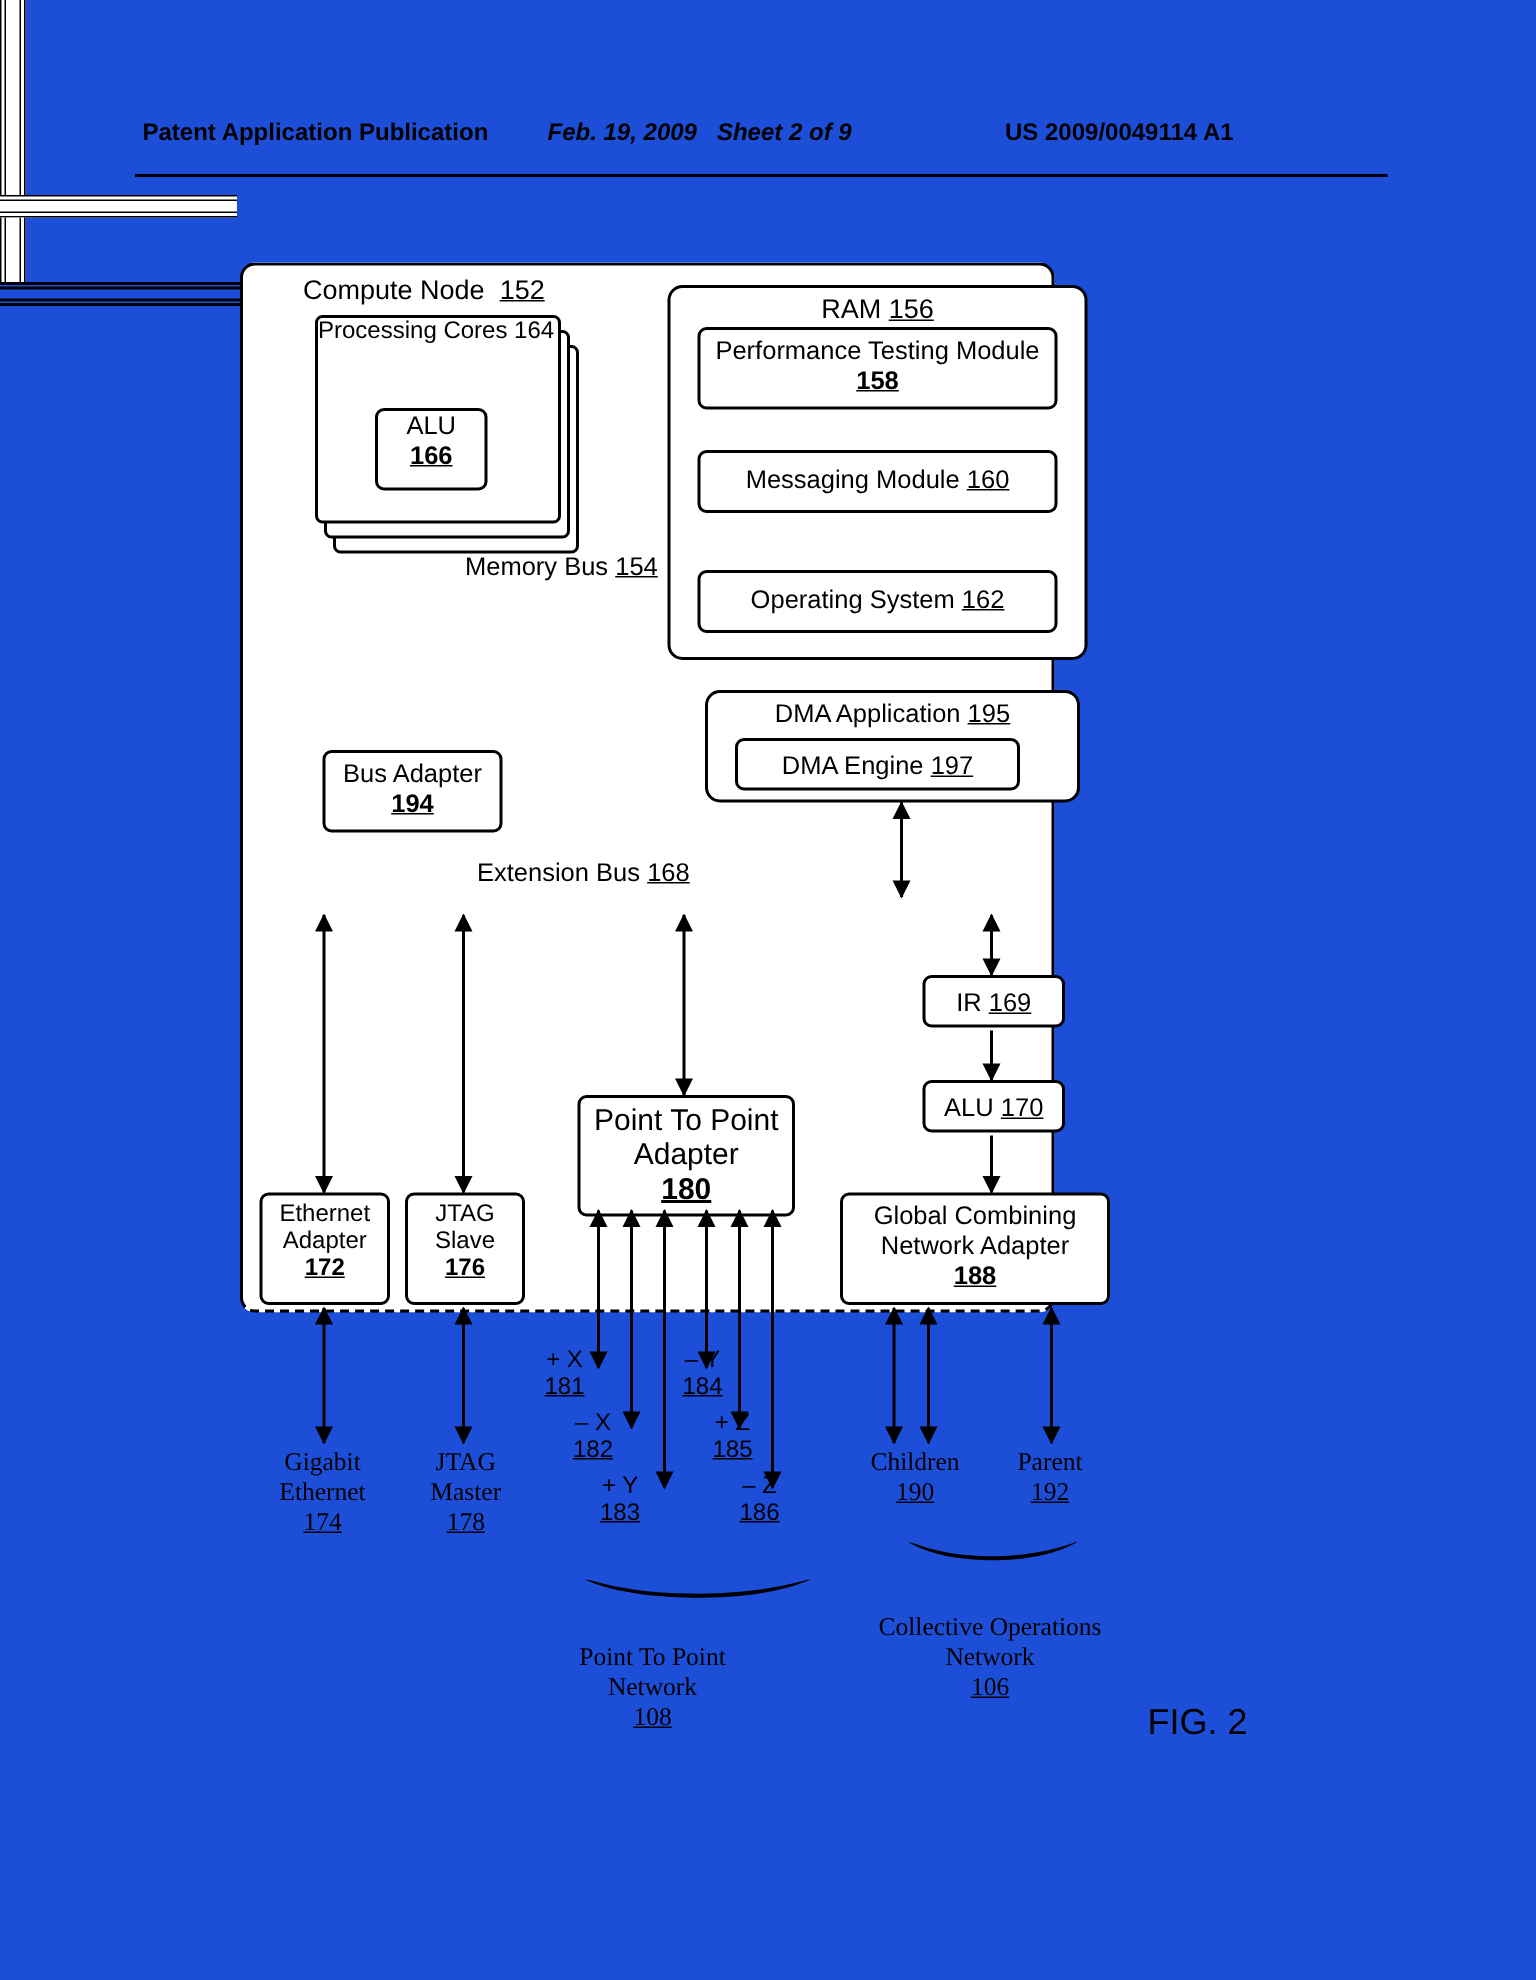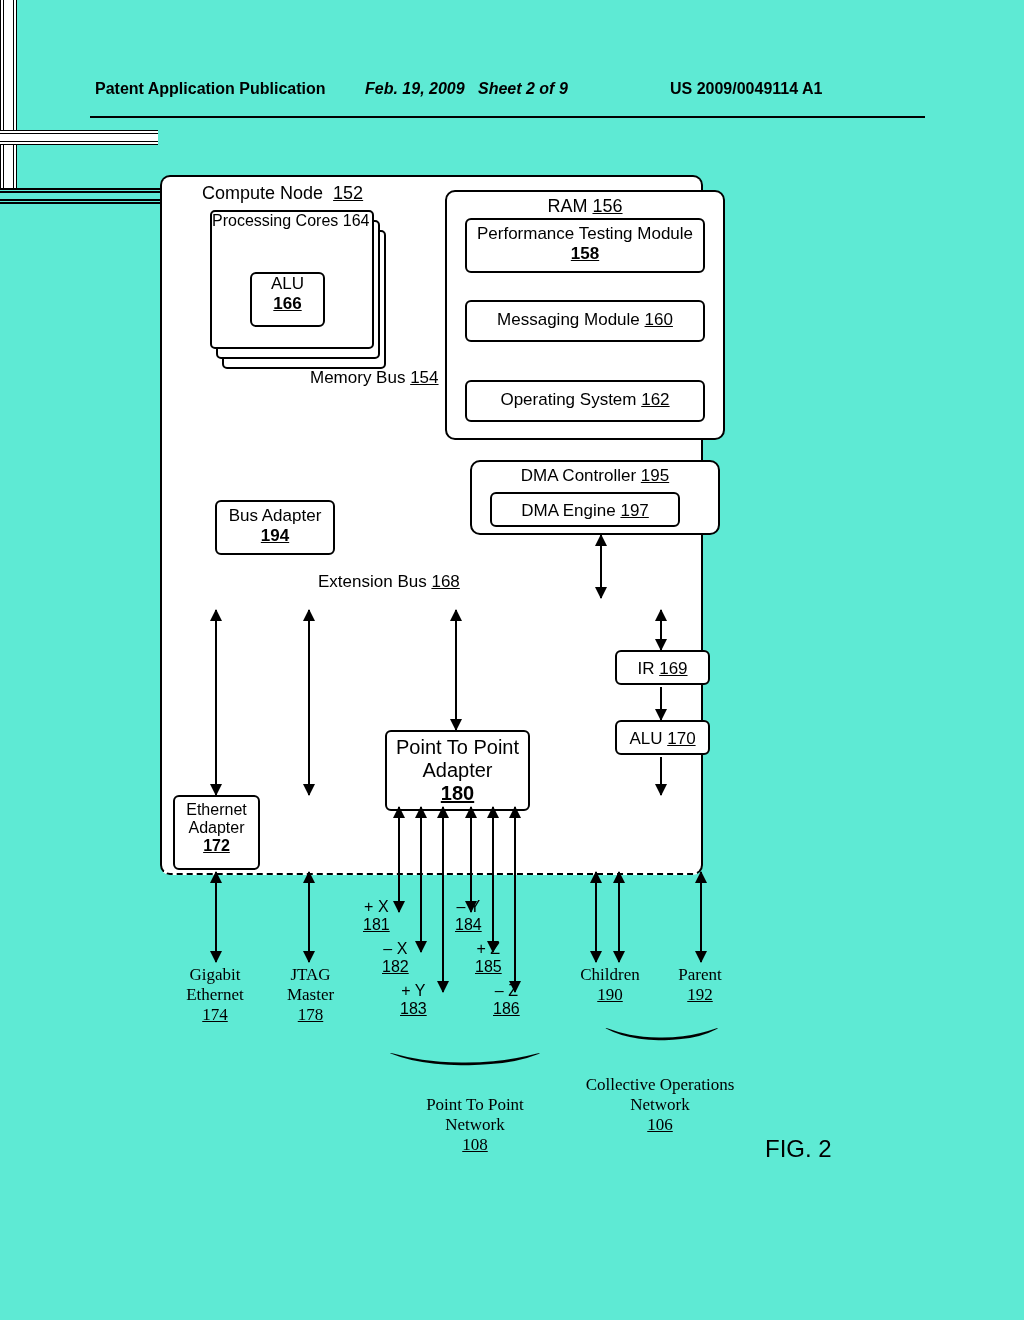--- a/index.html
+++ b/index.html
@@ -6,21 +6,21 @@
     margin: 0;
     padding: 0;
     background: #fff;
     font-family: Arial, Helvetica, sans-serif;
     color: #000;
   }
   .page {
     position: relative;
     width: 1024px;
     height: 1320px;
-    background: #5eead4;
+    background: #1d4ed8;
   }
   .header {
     position: absolute;
     top: 80px;
     left: 0;
     width: 1024px;
     font-size: 16px;
     font-weight: bold;
   }
   .header .left  { position: absolute; left: 95px; }
@@ -110,21 +110,21 @@
   .ir    { left: 615px; top: 650px; width: 95px;  height: 35px; line-height: 33px;}
   .alu2  { left: 615px; top: 720px; width: 95px;  height: 35px; line-height: 33px;}
   .gcn   { left: 560px; top: 795px; width: 180px; height: 75px; font-size:17px;}
 
   
   .ext-label { position:absolute; text-align:center; font-size:17px;font-family:Liberation Serif, serif; }
   .gige  { left: 165px; top: 965px; width: 100px; }
   .jtagm { left: 273px; top: 965px; width: 75px; }
   .child { left: 565px; top: 965px; width: 90px; }
   .parent{ left: 660px; top: 965px; width: 80px; }
-  .netlbl-ptp { left: 400px; top:1095px; width:150px;text-align:center; }
+  .netlbl-ptp { left: 360px; top:1095px; width:150px;text-align:center; }
   .netlbl-col { left: 585px; top:1075px; width:150px; }
   .figlbl { position:absolute; left: 765px; top: 1135px; font-size: 24px; }
 
   
   .arrow { position:absolute; background:#000; }
   .arrow.v { width:2px; }
   .arrow .head {
     position:absolute; width:0; height:0;
   }
   .head.up    { left:-5px; top:-1px;    border-left:6px solid transparent; border-right:6px solid transparent; border-bottom:12px solid #000;}
@@ -186,21 +186,21 @@
   </div>
   <div class="box msgmod">
     <span>Messaging Module</span>&nbsp;<u>160</u>
   </div>
   <div class="box osbox">
     <span>Operating System</span>&nbsp;<u>162</u>
   </div>
 
   <div class="box dma">
     <span class="title">
-      <span>DMA Controller</span>&nbsp;<u>195</u>
+      <span>DMA Application</span>&nbsp;<u>195</u>
     </span>
   </div>
   <div class="box dmaeng">
     <span>DMA Engine</span>&nbsp;<u>197</u>
   </div>
 
   <div class="membus-v"></div>
   <div class="membus-h"></div>
   <span class="membus-lbl">
     <span>Memory Bus</span>&nbsp;<u>154</u>
@@ -219,29 +219,37 @@
 
   <div class="arrow v" style="left:600px; top:535px; height:63px;">
     <div class="head up"></div>
       <div class="head down"></div>
   </div>
 
   <div class="box eth">
     <span class="lbl" style="margin-top:4px">Ethernet Adapter</span>
     <span class="ref">172</span>
   </div>
+  <div class="box jtag">
+    <span class="lbl" style="margin-top:4px">JTAG Slave</span>
+    <span class="ref">176</span>
+  </div>
   <div class="box ptp">
     <span class="lbl" style="margin-top:4px">Point To Point Adapter</span>
     <span class="ref">180</span>
   </div>
   <div class="box ir">
     <span>IR</span>&nbsp;<u>169</u>
   </div>
   <div class="box alu2">
     <span>ALU</span>&nbsp;<u>170</u>
+  </div>
+  <div class="box gcn">
+    <span class="lbl" style="margin-top:4px">Global Combining Network Adapter</span>
+    <span class="ref">188</span>
   </div>
 
   <div class="arrow v" style="left:215px; top:610px; height:185px;">
       <div class="head up"></div>
       <div class="head down"></div>
     </div>
   <div class="arrow v" style="left:308px; top:610px; height:185px;">
       <div class="head up"></div>
       <div class="head down"></div>
     </div>

